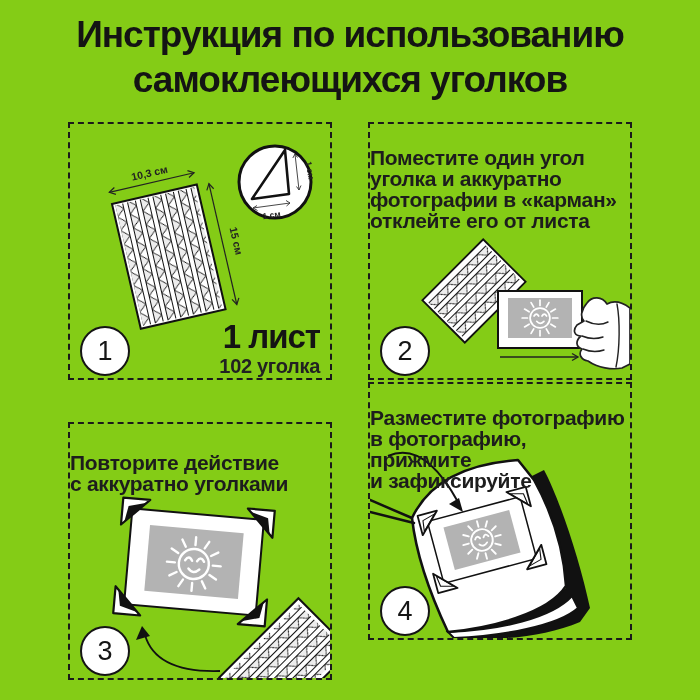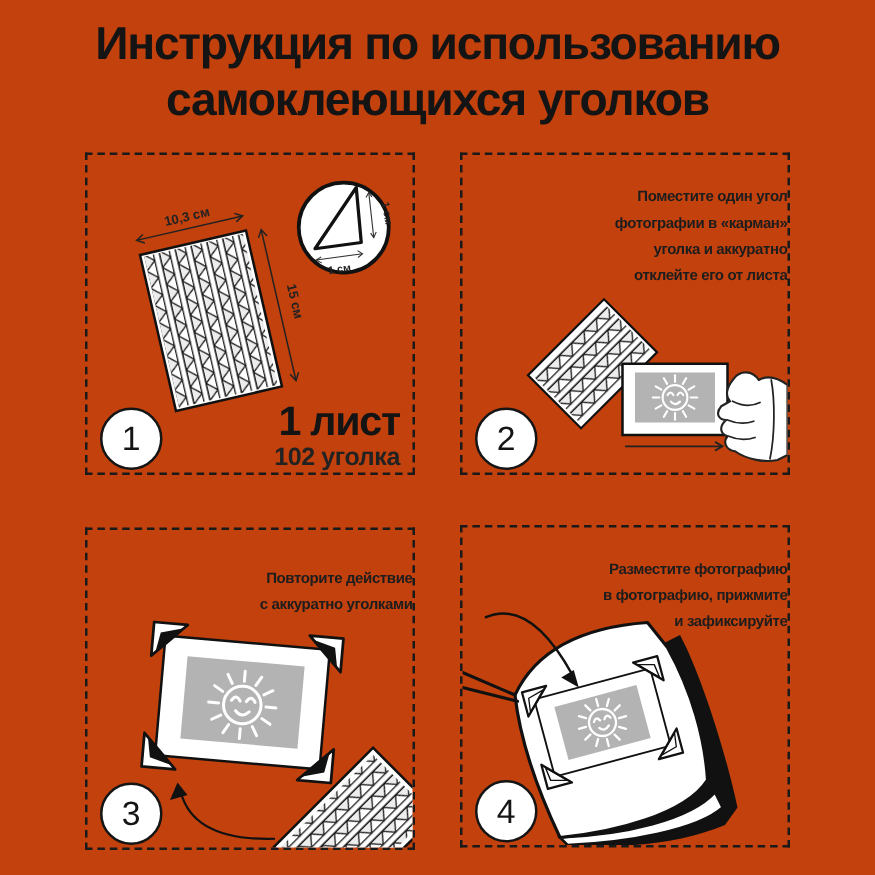--- a/index.html
+++ b/index.html
@@ -1,30 +1,30 @@
 <!DOCTYPE html>
 <html><head>
 <meta charset="utf-8">
 <style>
   html,body{margin:0;padding:0;background:#fff;}
-  .page{position:relative;width:700px;height:700px;background:#c2410c;overflow:hidden;
+  .page{position:relative;width:700px;height:700px;background:#84cc16;overflow:hidden;
         font-family:"Liberation Sans","DejaVu Sans",sans-serif;color:#161616;}
   .title{position:absolute;top:12px;left:0;width:700px;text-align:center;
          font-size:37px;line-height:45px;font-weight:bold;letter-spacing:-1px;color:#141414;}
   .panel{position:absolute;width:264px;height:258px;border:2px dashed #1a1a1a;box-sizing:border-box;}
   .panel svg.art{position:absolute;left:0;top:0;}
   #p1{left:68px;top:122px;}
   #p2{left:368px;top:122px;}
   #p3{left:68px;top:422px;}
-  #p4{left:368px;top:420px;}
+  #p4{left:368px;top:382px;}
   .step-badge{position:absolute;left:10px;top:202px;width:46px;height:46px;background:#fff;
         border:2px solid #151515;border-radius:50%;display:flex;align-items:center;justify-content:center;
         font-size:27px;color:#151515;z-index:6;}
-  .instr{position:absolute;left:0;width:100%;text-align:right;font-weight:bold;
-         font-size:12px;line-height:21px;letter-spacing:-0.3px;color:#1d1d1d;z-index:2;}
+  .instr{position:absolute;left:0;width:100%;text-align:left;font-weight:bold;
+         font-size:21px;line-height:21px;letter-spacing:-0.3px;color:#1d1d1d;z-index:2;}
   #p2 .instr{top:23px;}
   #p3 .instr{top:28px;}
   #p4 .instr{top:23px;}
   .sheet-count{position:absolute;right:10px;top:194px;font-size:33px;font-weight:bold;
                letter-spacing:-1px;color:#141414;}
   .corner-count{position:absolute;right:10px;top:231px;font-size:20px;font-weight:bold;
                 letter-spacing:-0.3px;color:#222;}
   .dim{font-weight:bold;fill:#222;}
 </style>
 </head>
@@ -86,22 +86,22 @@
     <div class="sheet-count">1 лист</div>
     <div class="corner-count">102 уголка</div>
     <div class="step-badge">
       <span>1</span>
     </div>
   </div>
 
   <div class="panel" id="p2">
     <div class="instr">
       <div>Поместите один угол</div>
+      <div>уголка и аккуратно</div>
       <div>фотографии в «карман»</div>
-      <div>уголка и аккуратно</div>
       <div>отклейте его от листа</div>
     </div>
     <svg class="art" width="260" height="254" viewBox="0 0 260 254">
       <defs>
         <pattern id="z2" width="13" height="14" patternUnits="userSpaceOnUse">
           <line x1="2.5" y1="0" x2="2.5" y2="14" stroke="#111" stroke-width="1"></line>
           <line x1="10.5" y1="0" x2="10.5" y2="14" stroke="#111" stroke-width="1"></line>
           <path d="M2.5,0 L10.5,7 L2.5,14 Z" fill="#ededed" stroke="#111" stroke-width="1" stroke-linejoin="round"></path>
         </pattern>
         <g id="s2" fill="none" stroke="#fff" stroke-width="2.6" stroke-linecap="round">

